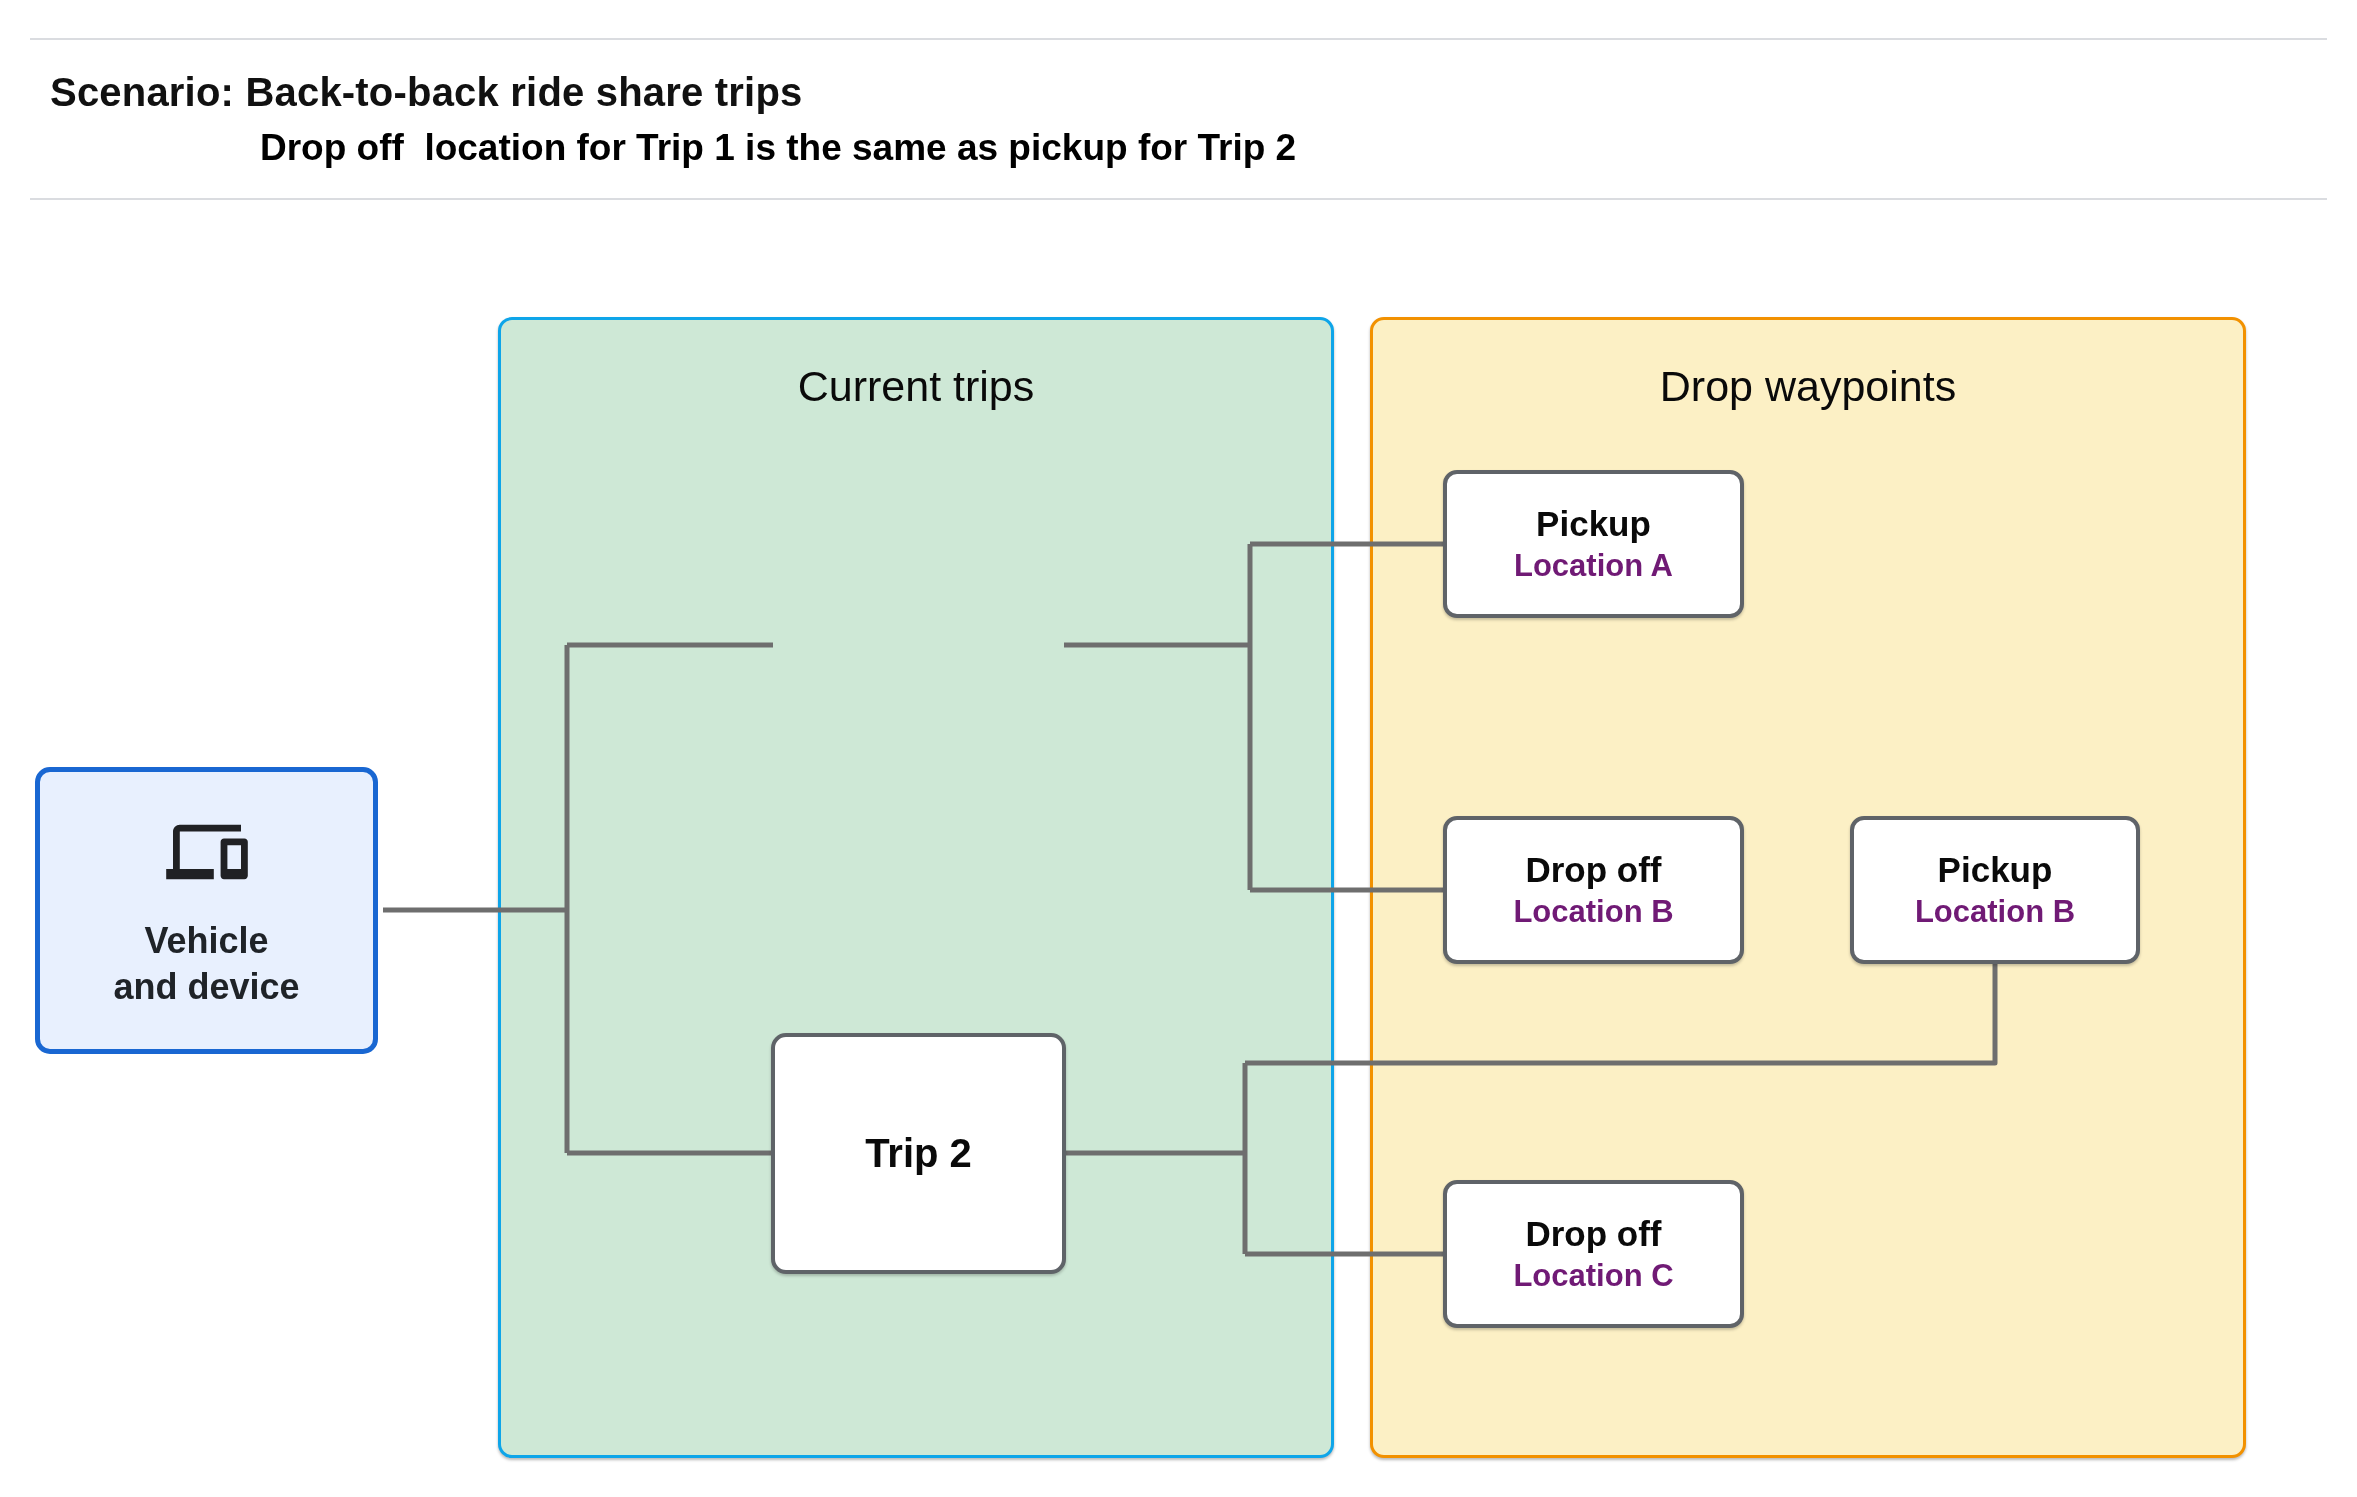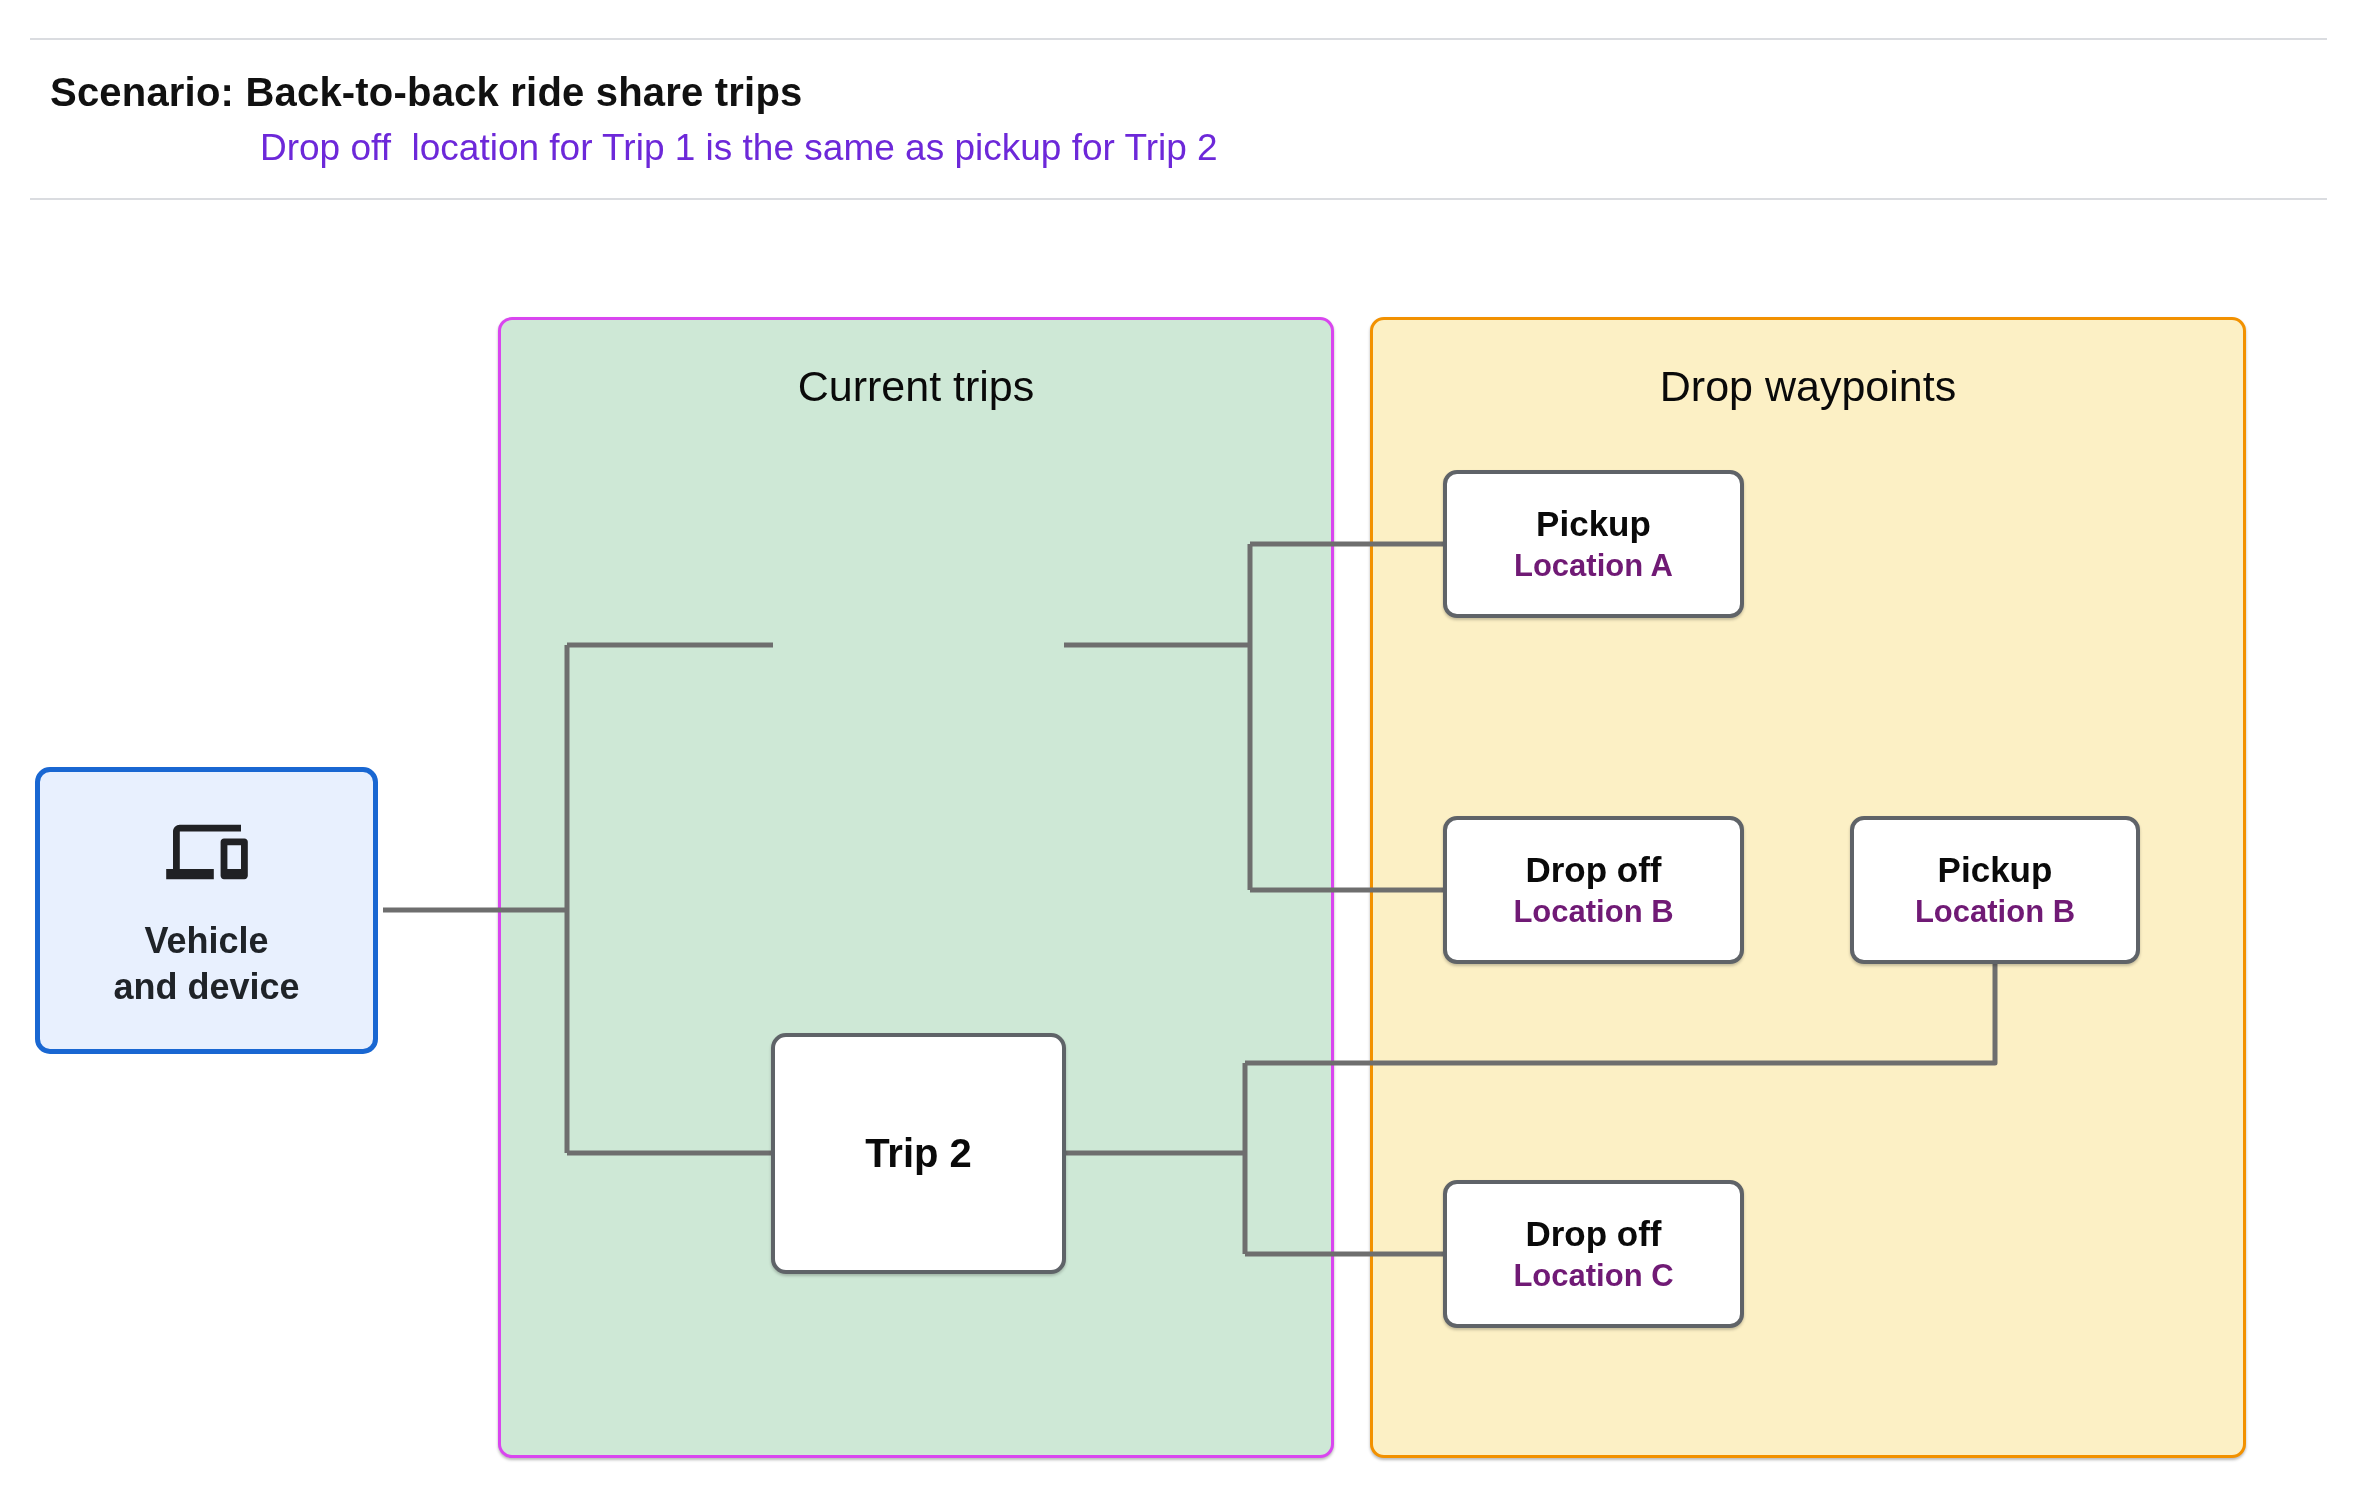--- a/index.html
+++ b/index.html
@@ -28,37 +28,37 @@
     font-size: 40px;
     font-weight: 700;
     letter-spacing: 0.2px;
     color: #111111;
   }
   .page-subtitle {
     position: absolute;
     left: 260px;
     top: 127px;
     font-size: 37px;
-    font-weight: 400;
-    color: #6d28d9;
+    font-weight: 700;
+    color: #000000;
     white-space: pre-wrap;
   }
   .container {
     position: absolute;
     top: 317px;
     height: 1141px;
     border-radius: 14px;
     box-sizing: border-box;
     box-shadow: 0 2px 3px rgba(0,0,0,0.28);
   }
   .container.green {
     left: 498px;
     width: 836px;
     background: #cee8d6;
-    border: 3px solid #d946ef;
+    border: 3px solid #0ea5e9;
   }
   .container.yellow {
     left: 1370px;
     width: 876px;
     background: #fcf0c5;
     border: 3px solid #f29100;
   }
   .container-title {
     position: absolute;
     top: 42px;

